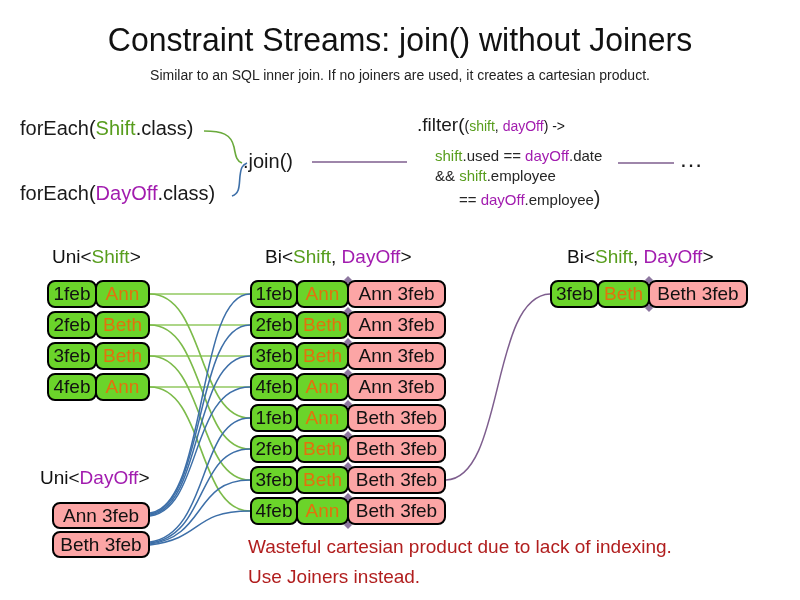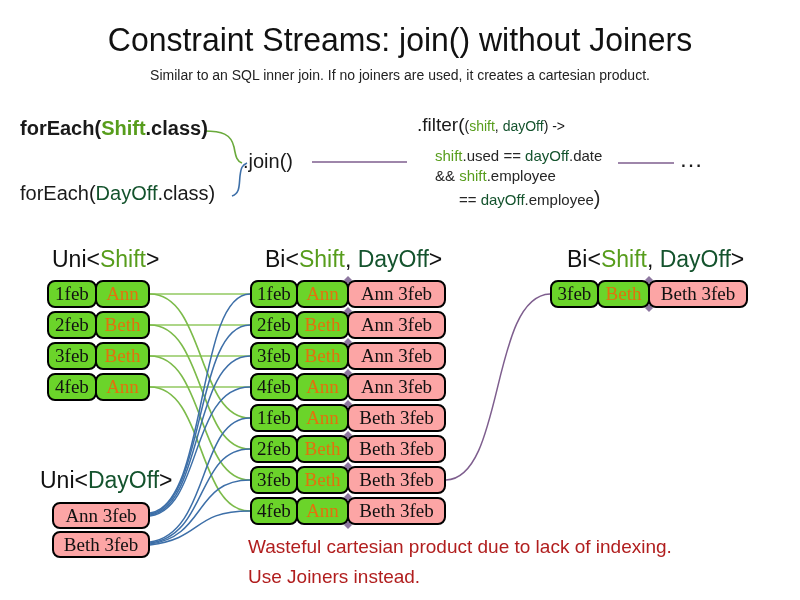--- a/index.html
+++ b/index.html
@@ -11,27 +11,27 @@
   .abs{position:absolute;}
   #title{
     left:0;right:0;top:20px;text-align:center;font-size:34px;
     transform:scaleX(0.94);transform-origin:center;white-space:nowrap;color:#111;
   }
   #subtitle{left:0;right:0;top:67px;text-align:center;font-size:14px;color:#222;}
   .code{font-size:20px;white-space:nowrap;}
   .small{font-size:14px;}
   .f2{font-size:15px;white-space:nowrap;color:#262626;}
   .grn{color:#579d1c;}
-  .blu{color:#14532d;}
-  .hdr{font-size:23px;white-space:nowrap;color:#111;}
+  .blu{color:#a21caf;}
+  .hdr{font-size:19px;white-space:nowrap;color:#111;}
   .row{position:absolute;display:flex;}
   .cell{
     box-sizing:border-box;height:28px;border:2px solid #000;border-radius:8px;
     display:flex;align-items:center;justify-content:center;
-    font-size:19px;color:#111;white-space:nowrap;font-family:Liberation Serif, serif;
+    font-size:19px;color:#111;white-space:nowrap;
   }
   .cell + .cell{margin-left:-2px;}
   .gcell{background:#6bd42a;}
   .bcell{background:#fca5a5;text-align:right;}
   .orange{color:#e2720d;}
   .note{font-size:19px;color:#b11e1e;white-space:nowrap;}
   svg{position:absolute;left:0;top:0;}
   #ellipsis{font-size:24px;color:#1a1a1a;}
 </style>
 </head>
@@ -78,21 +78,21 @@
       <path d="M348,493 l4,4 -4,4 -4,-4 z"></path>
     <path d="M348,521 l4,4 -4,4 -4,-4 z"></path>
     <path d="M649,276 l4,4 -4,4 -4,-4 z"></path>
       <path d="M649,304 l4,4 -4,4 -4,-4 z"></path>
   </g>
 </svg>
 
 <div class="abs" id="title">Constraint Streams: join() without Joiners</div>
 <div class="abs" id="subtitle">Similar to an SQL inner join. If no joiners are used, it creates a cartesian product.</div>
 
-<div class="abs code" style="left:20px;top:117px;font-weight:bold;"><span>forEach(</span><span class="grn">Shift</span><span>.class)</span></div>
+<div class="abs code" style="left:20px;top:117px;"><span>forEach(</span><span class="grn">Shift</span><span>.class)</span></div>
 
 <div class="abs code" style="left:20px;top:182px;"><span>forEach(</span><span class="blu">DayOff</span><span>.class)</span></div>
 
 <div class="abs code" style="left:243px;top:150px;">.join()</div>
 
 <div class="abs" style="left:417px;top:114px;font-size:19px;white-space:nowrap;"><span>.filter(</span><span class="small"><span>(</span><span class="grn">shift</span><span>, </span><span class="blu">dayOff</span><span>) -&gt;</span></span></div>
 
 <div class="abs f2" style="left:435px;top:147px;"><span class="grn">shift</span><span>.used == </span><span class="blu">dayOff</span><span>.date</span></div>
 
 <div class="abs f2" style="left:435px;top:167px;"><span>&amp;&amp; </span><span class="grn">shift</span><span>.employee</span></div>

